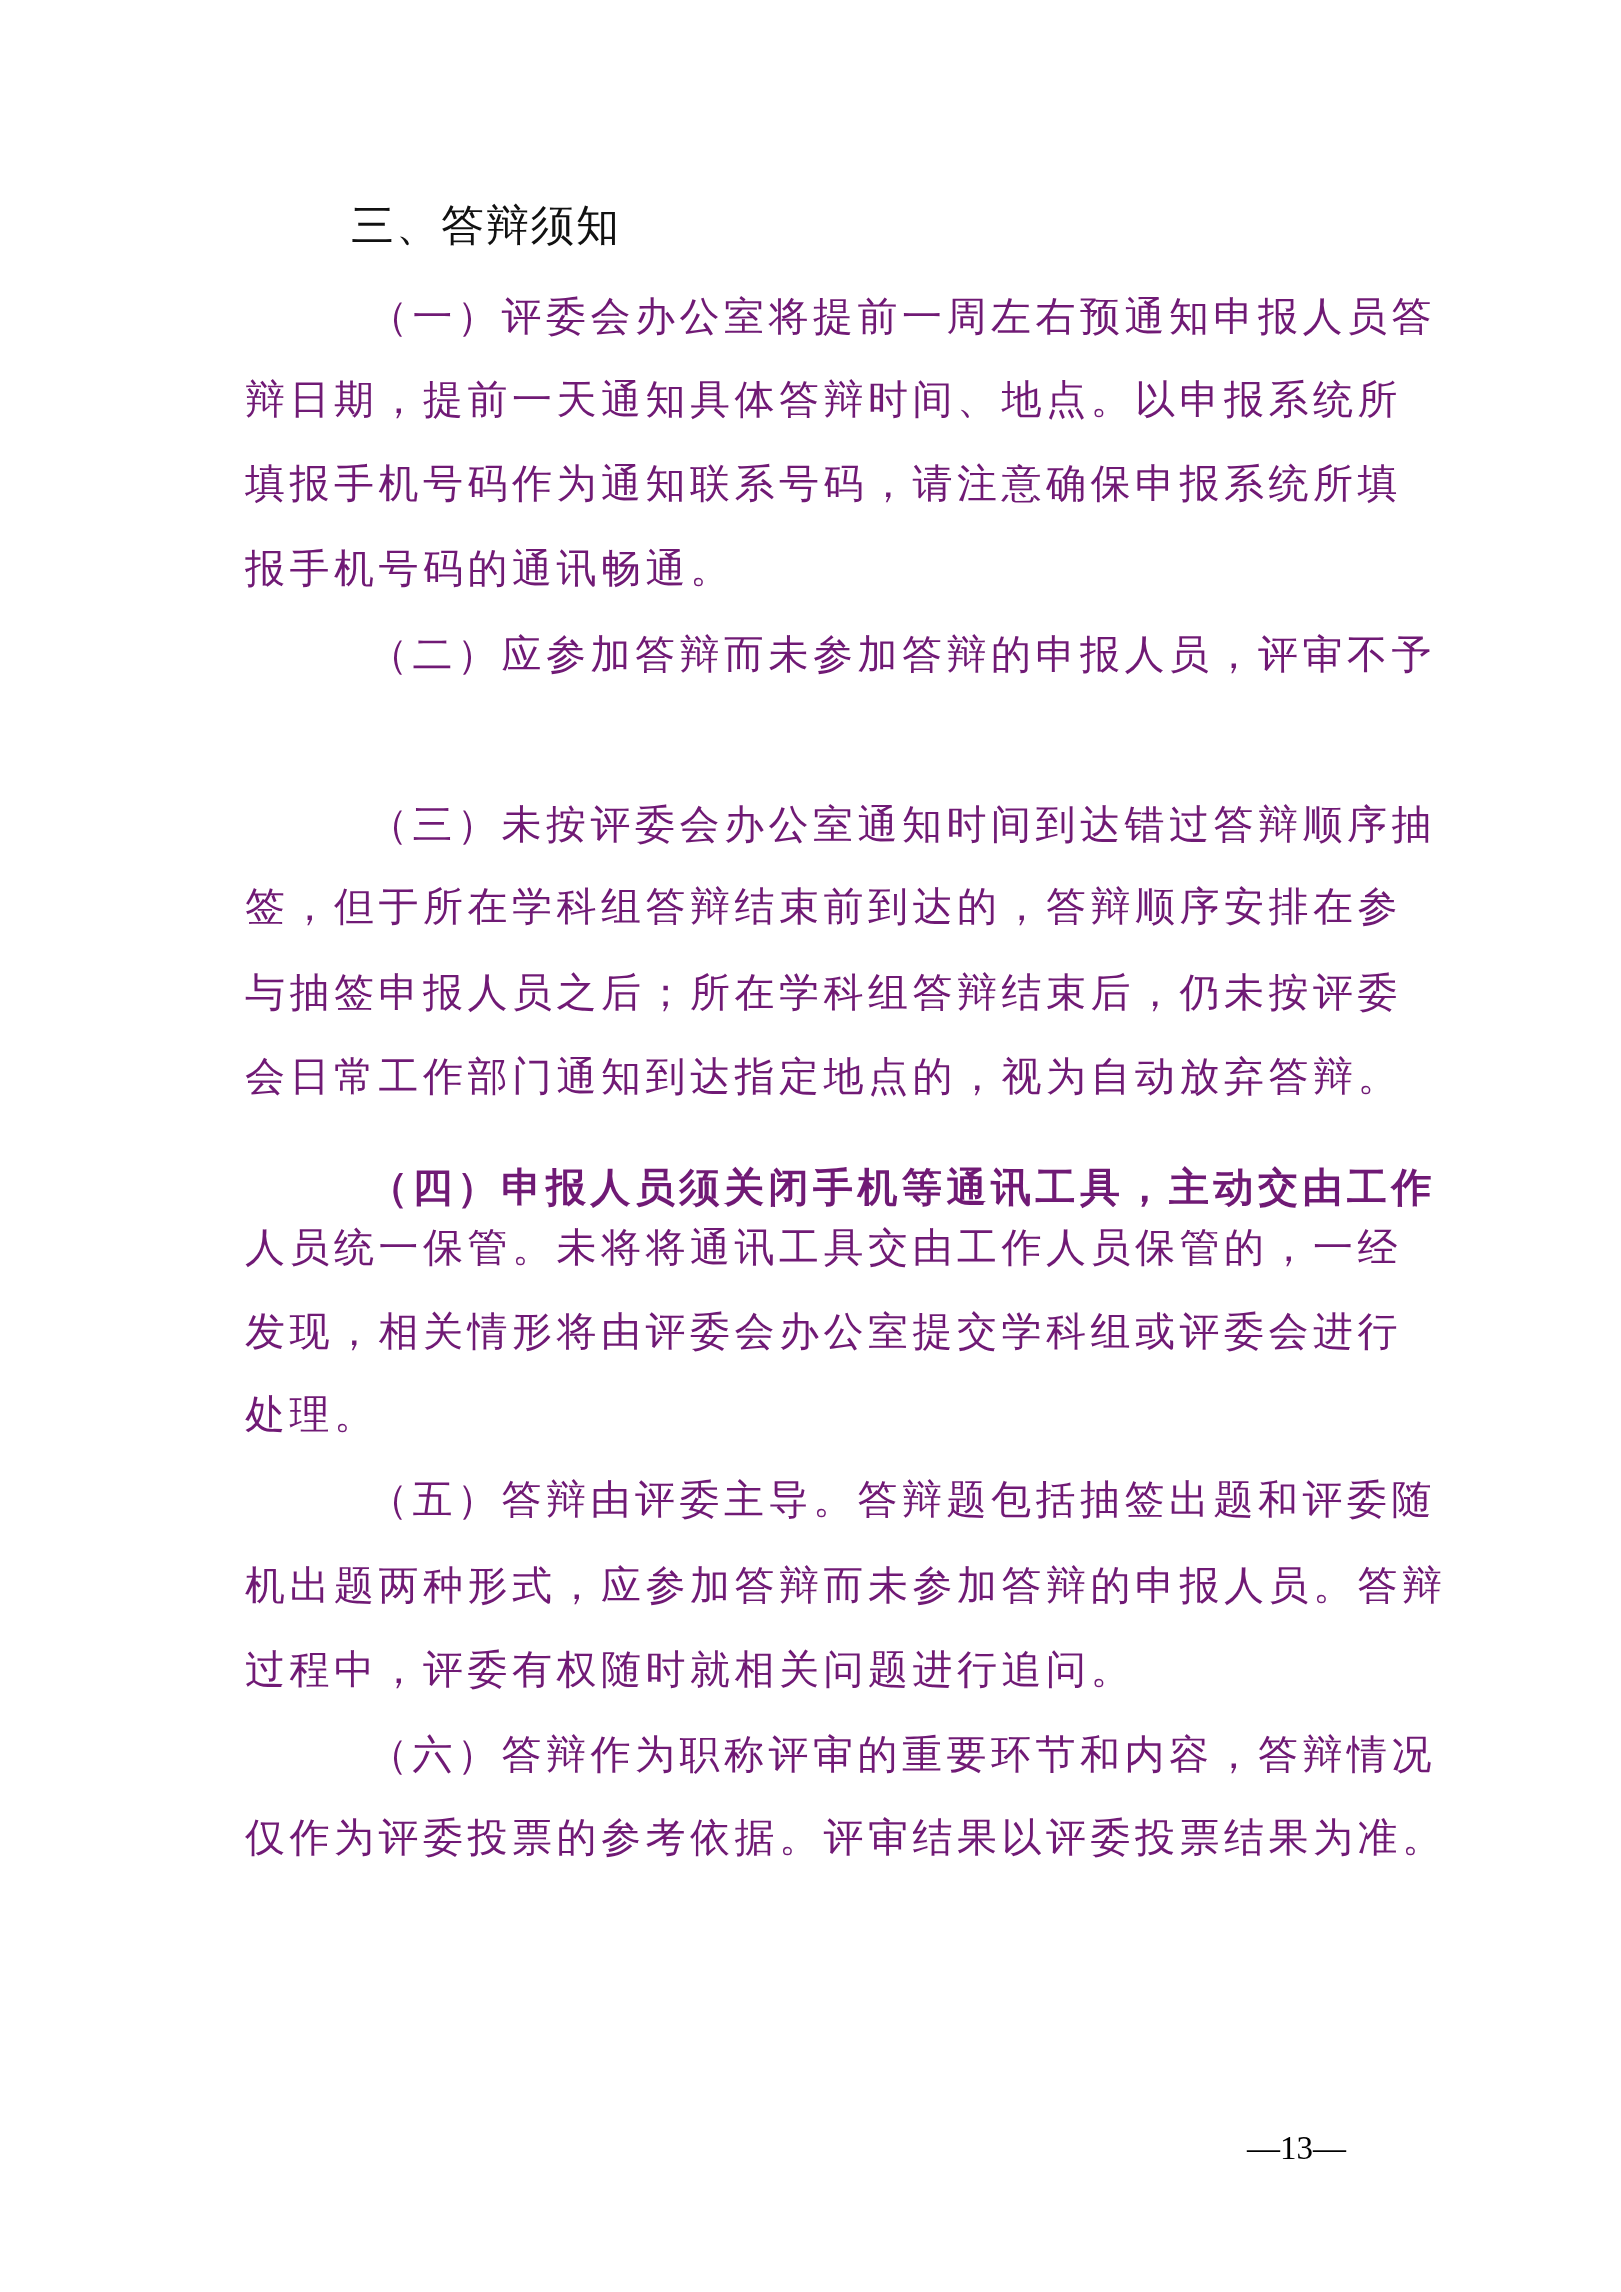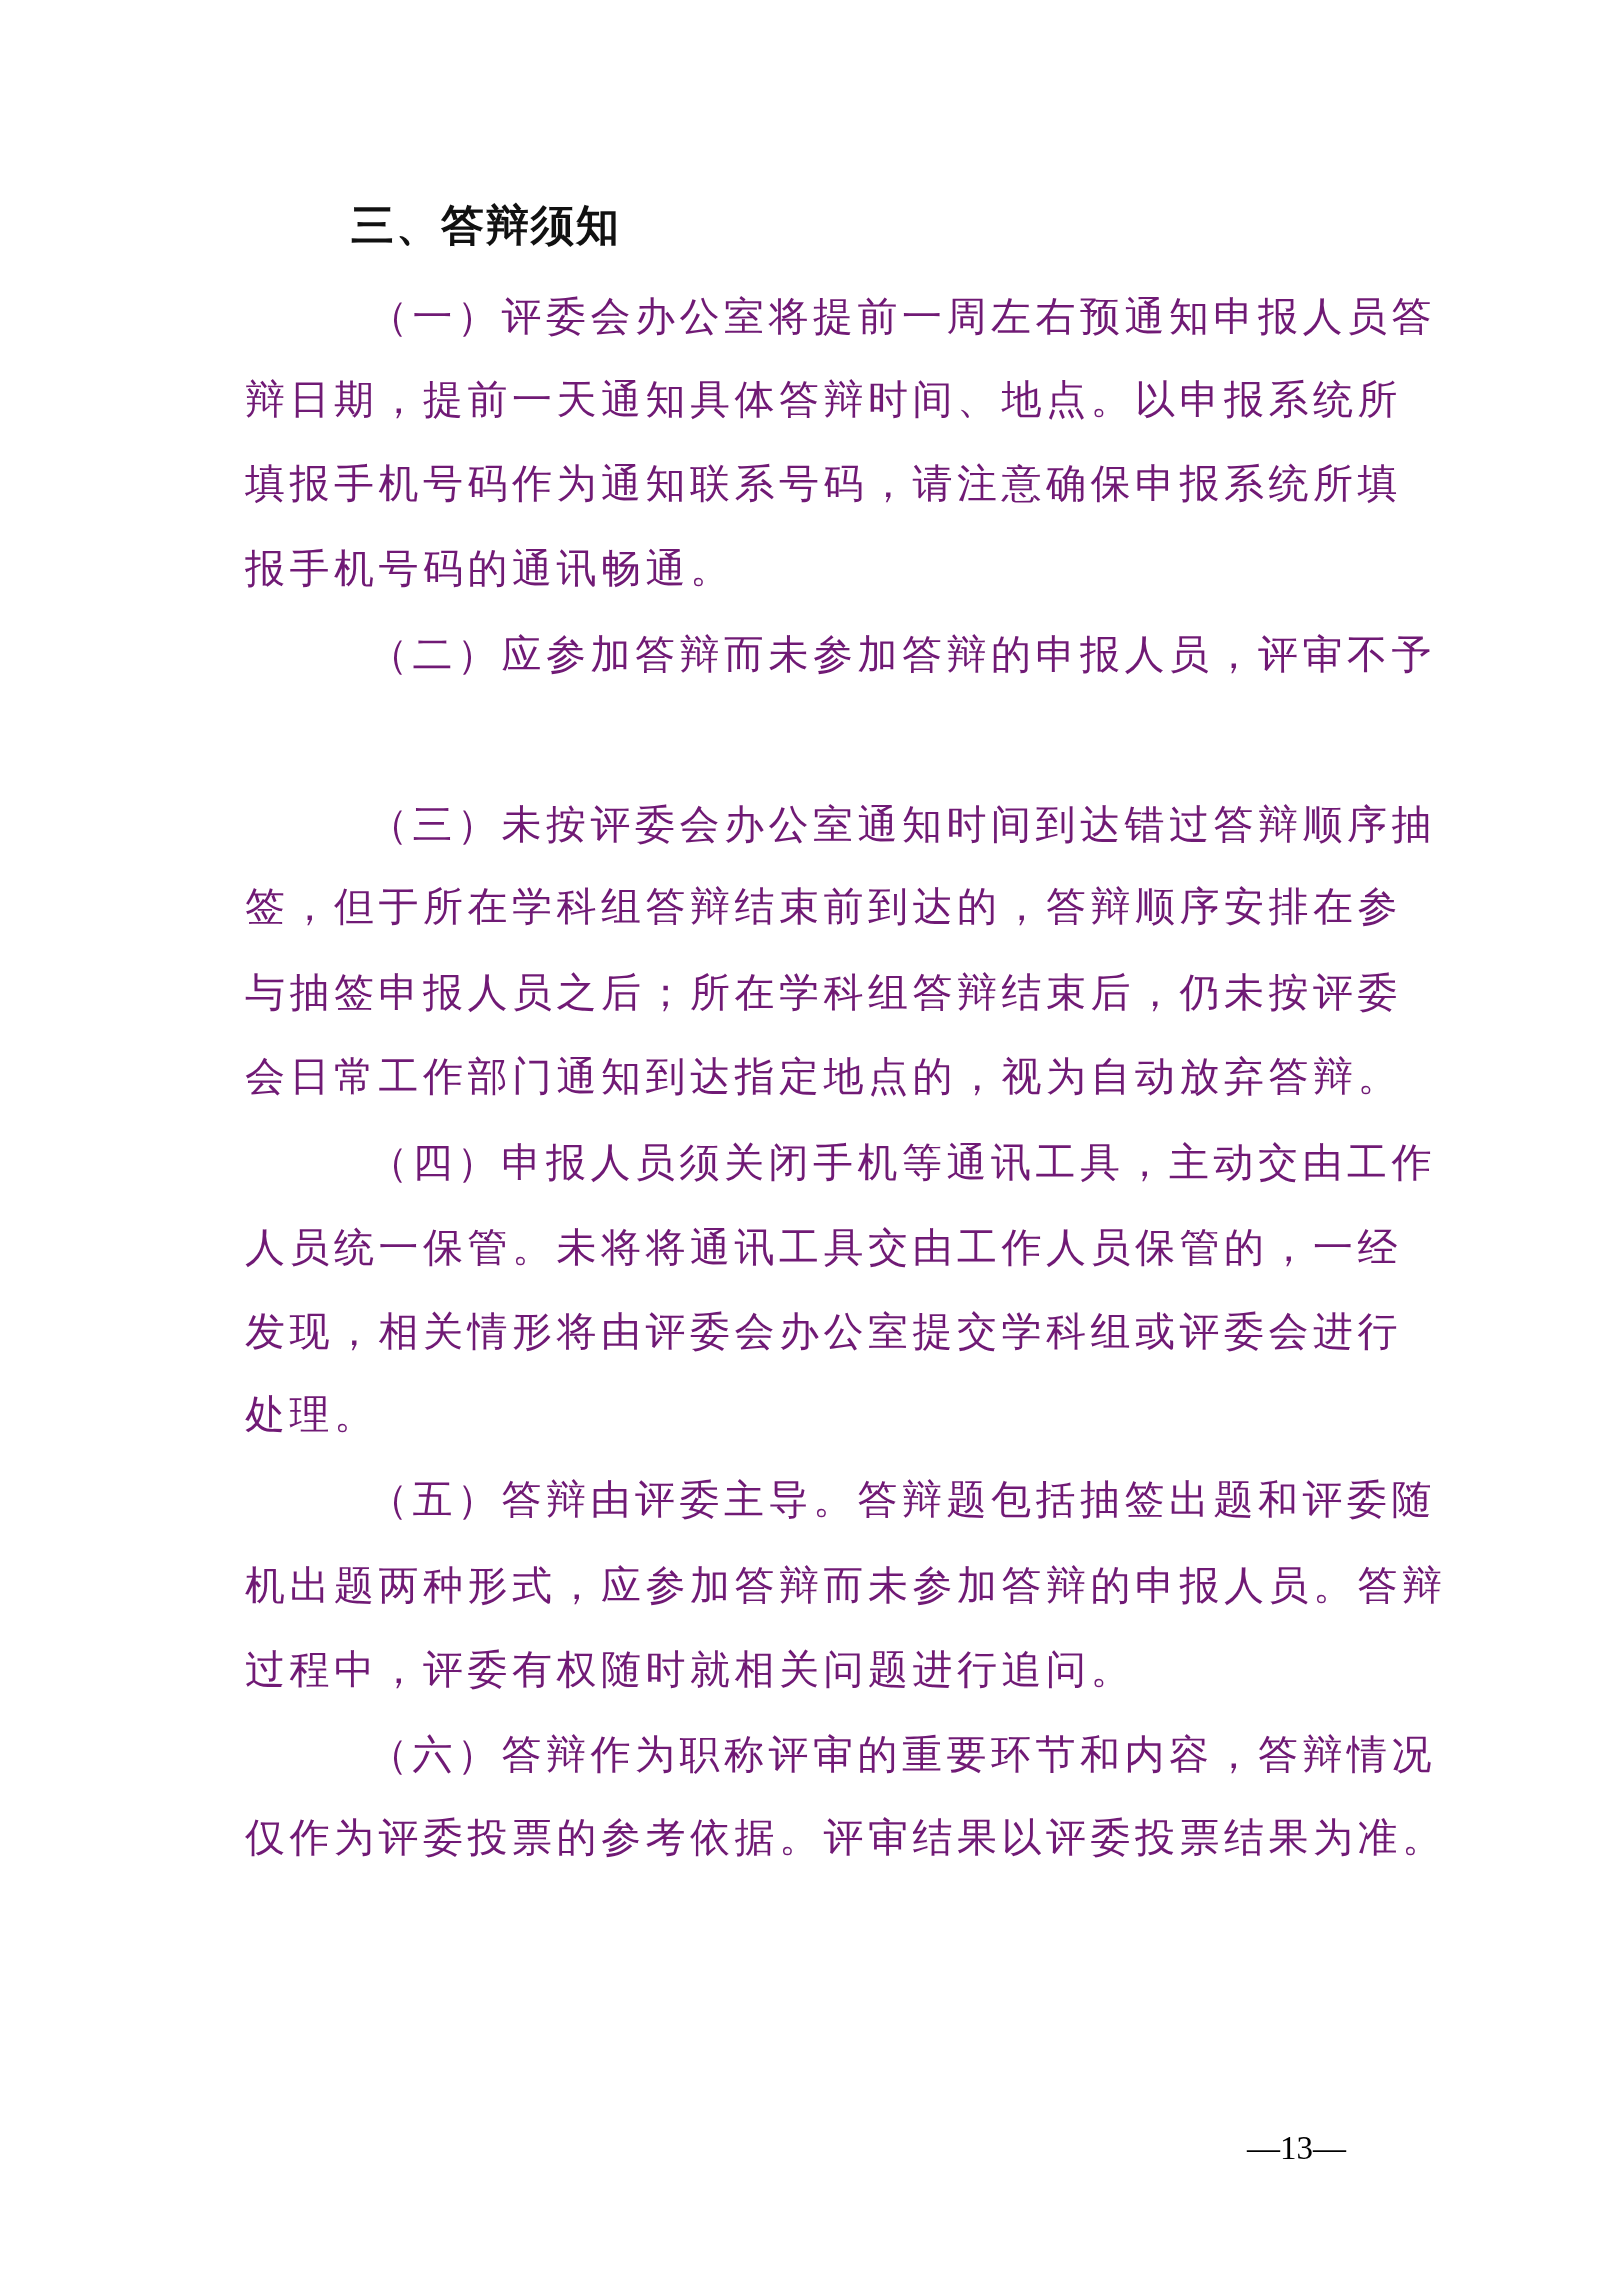--- a/index.html
+++ b/index.html
@@ -1,20 +1,20 @@
 <!DOCTYPE html>
 <html><head>
 <meta charset="utf-8">
 <style>
   html, body { margin:0; padding:0; background:#ffffff; }
   body { width:1621px; height:2293px; position:relative; overflow:hidden;
          font-family:"DejaVu Serif","Liberation Serif",serif; color:#111; }
   .page { position:absolute; left:0; top:0; width:1621px; height:2293px; background:#fff; }
   .heading { position:absolute; left:351px; top:201px; font-family:"DejaVu Sans","Liberation Sans",sans-serif;
-             font-weight:bold; font-size:43px; letter-spacing:2px; color:#111; line-height:49px; }
+             font-weight:normal; font-size:43px; letter-spacing:2px; color:#111; line-height:49px; }
   .line { position:absolute; left:245px; width:1176px; font-size:40px; line-height:49px;
           white-space:nowrap; letter-spacing:4.5px; color:#701a75; }
   .line.first { left:368px; width:1054px; }
   .pagenum { position:absolute; left:1247px; top:2129px; font-family:"Liberation Serif","DejaVu Serif",serif;
              font-size:33px; line-height:39px; color:#000000; }
 </style>
 </head>
 <body>
 
 <div class="page">
@@ -25,21 +25,21 @@
   <div class="line" style="top:459px;">填报手机号码作为通知联系号码，请注意确保申报系统所填</div>
   <div class="line" style="top:544px;">报手机号码的通讯畅通。</div>
 
   <div class="line first" style="top:630px;">（二）应参加答辩而未参加答辩的申报人员，评审不予</div>
 
   <div class="line first" style="top:800px;">（三）未按评委会办公室通知时间到达错过答辩顺序抽</div>
   <div class="line" style="top:882px;">签，但于所在学科组答辩结束前到达的，答辩顺序安排在参</div>
   <div class="line" style="top:968px;">与抽签申报人员之后；所在学科组答辩结束后，仍未按评委</div>
   <div class="line" style="top:1052px;">会日常工作部门通知到达指定地点的，视为自动放弃答辩。</div>
 
-  <div class="line first" style="top:1138px;">（四）申报人员须关闭手机等通讯工具，主动交由工作</div>
+  <div class="line first" style="top:1162px;font-weight:bold;">（四）申报人员须关闭手机等通讯工具，主动交由工作</div>
   <div class="line" style="top:1223px;">人员统一保管。未将将通讯工具交由工作人员保管的，一经</div>
   <div class="line" style="top:1307px;">发现，相关情形将由评委会办公室提交学科组或评委会进行</div>
   <div class="line" style="top:1390px;">处理。</div>
 
   <div class="line first" style="top:1475px;">（五）答辩由评委主导。答辩题包括抽签出题和评委随</div>
   <div class="line" style="top:1561px;">机出题两种形式，应参加答辩而未参加答辩的申报人员。答辩</div>
   <div class="line" style="top:1645px;">过程中，评委有权随时就相关问题进行追问。</div>
 
   <div class="line first" style="top:1730px;">（六）答辩作为职称评审的重要环节和内容，答辩情况</div>
   <div class="line" style="top:1813px;">仅作为评委投票的参考依据。评审结果以评委投票结果为准。</div>

